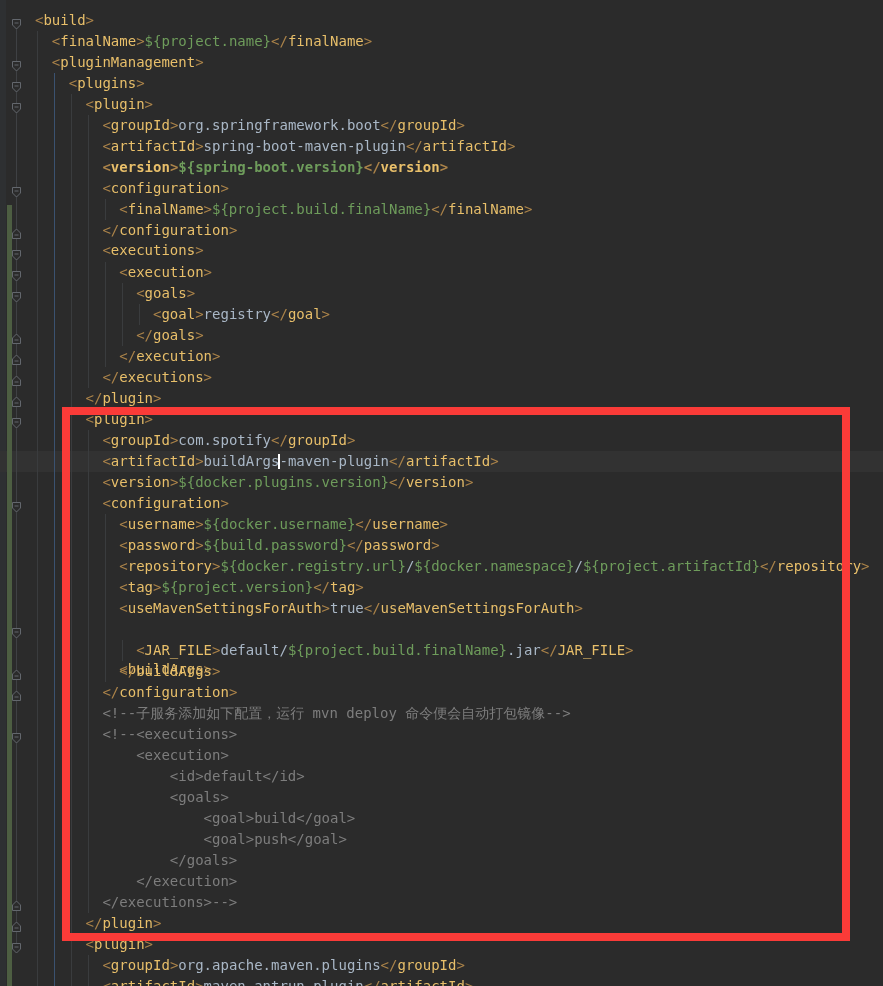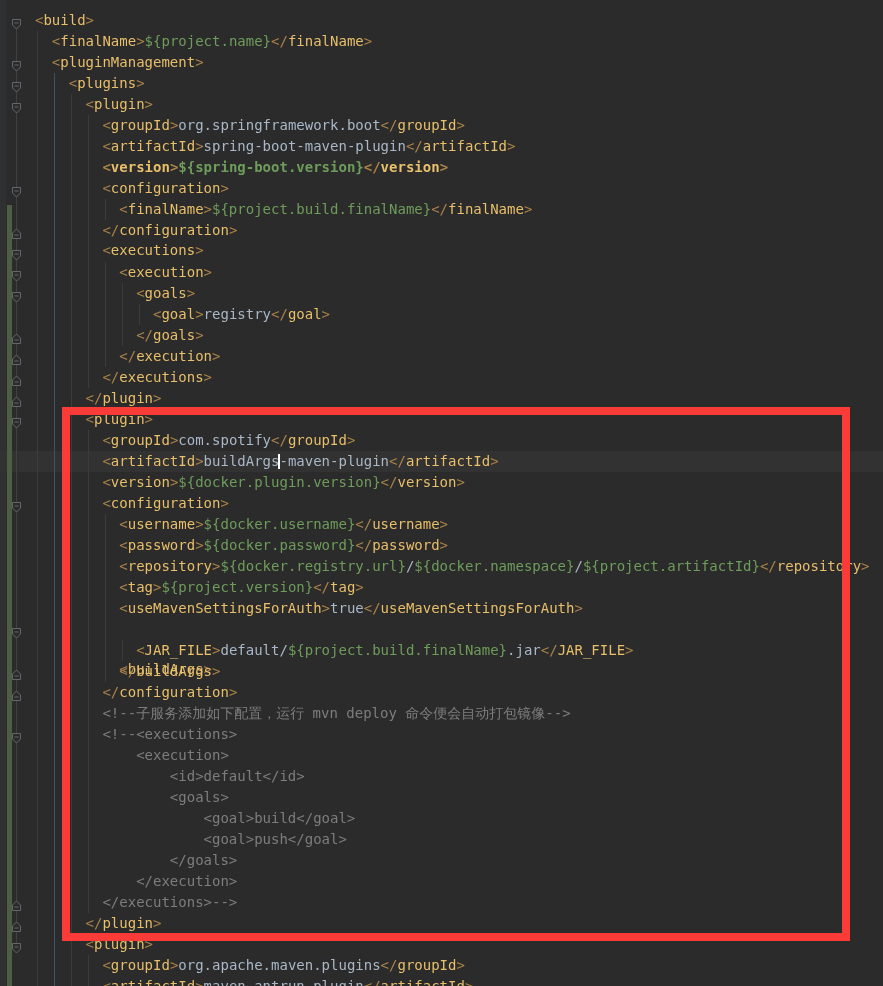--- a/index.html
+++ b/index.html
@@ -163,24 +163,24 @@
       <div class="line" style="top: 262px;"><span class="tk-b">          &lt;</span><span class="tk-t">execution</span><span class="tk-b">&gt;</span></div>
       <div class="line" style="top: 283px;"><span class="tk-b">            &lt;</span><span class="tk-t">goals</span><span class="tk-b">&gt;</span></div>
       <div class="line" style="top: 304px;"><span class="tk-b">              &lt;</span><span class="tk-t">goal</span><span class="tk-b">&gt;</span><span class="tk-x">registry</span><span class="tk-b">&lt;/</span><span class="tk-t">goal</span><span class="tk-b">&gt;</span></div>
       <div class="line" style="top: 325px;"><span class="tk-b">            &lt;/</span><span class="tk-t">goals</span><span class="tk-b">&gt;</span></div>
       <div class="line" style="top: 346px;"><span class="tk-b">          &lt;/</span><span class="tk-t">execution</span><span class="tk-b">&gt;</span></div>
       <div class="line" style="top: 367px;"><span class="tk-b">        &lt;/</span><span class="tk-t">executions</span><span class="tk-b">&gt;</span></div>
       <div class="line" style="top: 388px;"><span class="tk-b">      &lt;/</span><span class="tk-t">plugin</span><span class="tk-b">&gt;</span></div>
       <div class="line" style="top: 409px;"><span class="tk-b">      &lt;</span><span class="tk-t">plugin</span><span class="tk-b">&gt;</span></div>
       <div class="line" style="top: 430px;"><span class="tk-b">        &lt;</span><span class="tk-t">groupId</span><span class="tk-b">&gt;</span><span class="tk-x">com.spotify</span><span class="tk-b">&lt;/</span><span class="tk-t">groupId</span><span class="tk-b">&gt;</span></div>
       <div class="line" style="top: 451px;"><span class="tk-b">        &lt;</span><span class="tk-t">artifactId</span><span class="tk-b">&gt;</span><span class="tk-x">buildArgs</span><span class="caret"></span><span class="tk-x">-maven-plugin</span><span class="tk-b">&lt;/</span><span class="tk-t">artifactId</span><span class="tk-b">&gt;</span></div>
-      <div class="line" style="top: 472px;"><span class="tk-b">        &lt;</span><span class="tk-t">version</span><span class="tk-b">&gt;</span><span class="tk-v">${docker.plugin.version}</span><span class="tk-b">&lt;/</span><span class="tk-t">version</span><span class="tk-b">&gt;</span></div>
+      <div class="line" style="top: 472px;"><span class="tk-b">        &lt;</span><span class="tk-t">version</span><span class="tk-b">&gt;</span><span class="tk-v">${docker.plugins.version}</span><span class="tk-b">&lt;/</span><span class="tk-t">version</span><span class="tk-b">&gt;</span></div>
       <div class="line" style="top: 493px;"><span class="tk-b">        &lt;</span><span class="tk-t">configuration</span><span class="tk-b">&gt;</span></div>
       <div class="line" style="top: 514px;"><span class="tk-b">          &lt;</span><span class="tk-t">username</span><span class="tk-b">&gt;</span><span class="tk-v">${docker.username}</span><span class="tk-b">&lt;/</span><span class="tk-t">username</span><span class="tk-b">&gt;</span></div>
-      <div class="line" style="top: 535px;"><span class="tk-b">          &lt;</span><span class="tk-t">password</span><span class="tk-b">&gt;</span><span class="tk-v">${docker.password}</span><span class="tk-b">&lt;/</span><span class="tk-t">password</span><span class="tk-b">&gt;</span></div>
+      <div class="line" style="top: 535px;"><span class="tk-b">          &lt;</span><span class="tk-t">password</span><span class="tk-b">&gt;</span><span class="tk-v">${build.password}</span><span class="tk-b">&lt;/</span><span class="tk-t">password</span><span class="tk-b">&gt;</span></div>
       <div class="line" style="top: 556px;"><span class="tk-b">          &lt;</span><span class="tk-t">repository</span><span class="tk-b">&gt;</span><span class="tk-v">${docker.registry.url}</span><span class="tk-x">/</span><span class="tk-v">${docker.namespace}</span><span class="tk-x">/</span><span class="tk-v">${project.artifactId}</span><span class="tk-b">&lt;/</span><span class="tk-t">repository</span><span class="tk-b">&gt;</span></div>
       <div class="line" style="top: 577px;"><span class="tk-b">          &lt;</span><span class="tk-t">tag</span><span class="tk-b">&gt;</span><span class="tk-v">${project.version}</span><span class="tk-b">&lt;/</span><span class="tk-t">tag</span><span class="tk-b">&gt;</span></div>
       <div class="line" style="top: 598px;"><span class="tk-b">          &lt;</span><span class="tk-t">useMavenSettingsForAuth</span><span class="tk-b">&gt;</span><span class="tk-x">true</span><span class="tk-b">&lt;/</span><span class="tk-t">useMavenSettingsForAuth</span><span class="tk-b">&gt;</span></div>
       <div class="line" style="top: 619px; margin-top: 40px;"><span class="tk-b">          &lt;</span><span class="tk-t">buildArgs</span><span class="tk-b">&gt;</span></div>
       <div class="line" style="top: 640px;"><span class="tk-b">            &lt;</span><span class="tk-t">JAR_FILE</span><span class="tk-b">&gt;</span><span class="tk-x">default/</span><span class="tk-v">${project.build.finalName}</span><span class="tk-x">.jar</span><span class="tk-b">&lt;/</span><span class="tk-t">JAR_FILE</span><span class="tk-b">&gt;</span></div>
       <div class="line" style="top: 661px;"><span class="tk-b">          &lt;/</span><span class="tk-t">buildArgs</span><span class="tk-b">&gt;</span></div>
       <div class="line" style="top: 682px;"><span class="tk-b">        &lt;/</span><span class="tk-t">configuration</span><span class="tk-b">&gt;</span></div>
       <div class="line" style="top: 703px;"><span class="tk-c">        &lt;!--子服务添加如下配置，运行 mvn deploy 命令便会自动打包镜像--&gt;</span></div>
       <div class="line" style="top: 724px;"><span class="tk-c">        &lt;!--&lt;executions&gt;</span></div>
       <div class="line" style="top: 745px;"><span class="tk-c">            &lt;execution&gt;</span></div>

